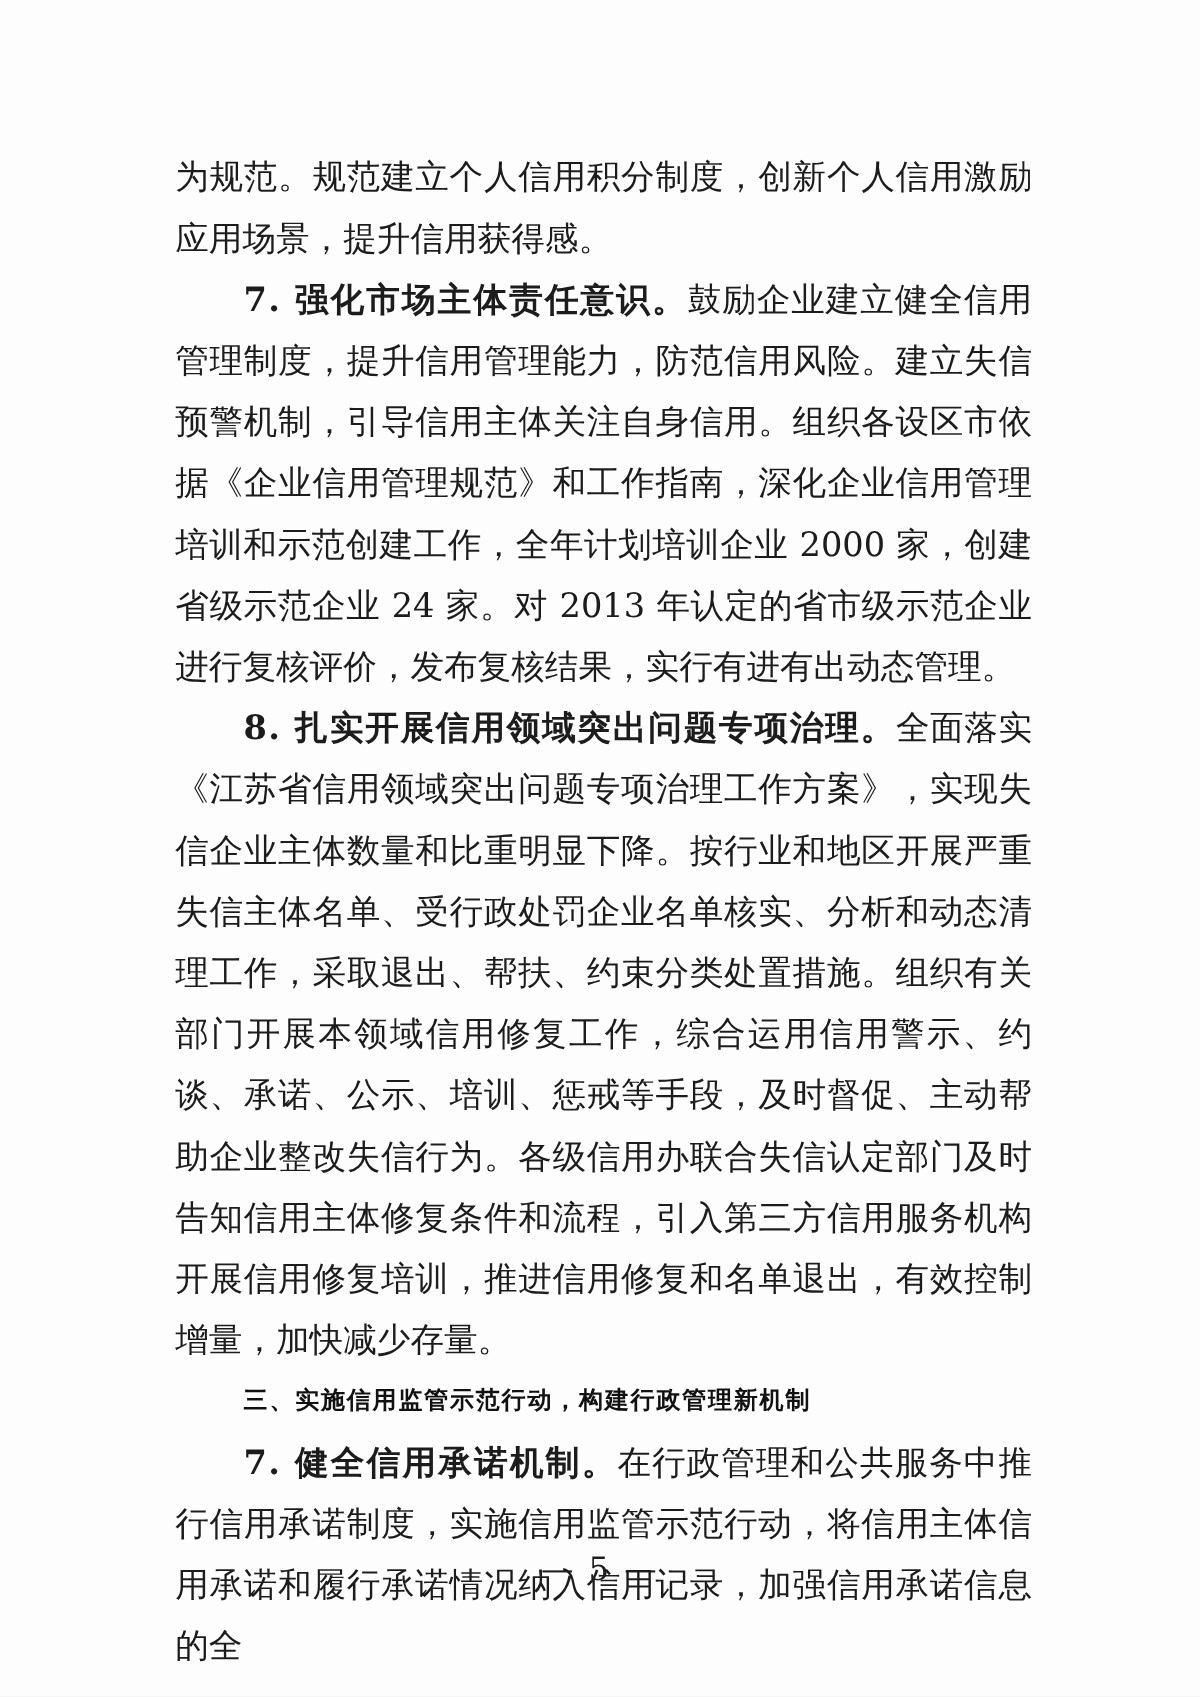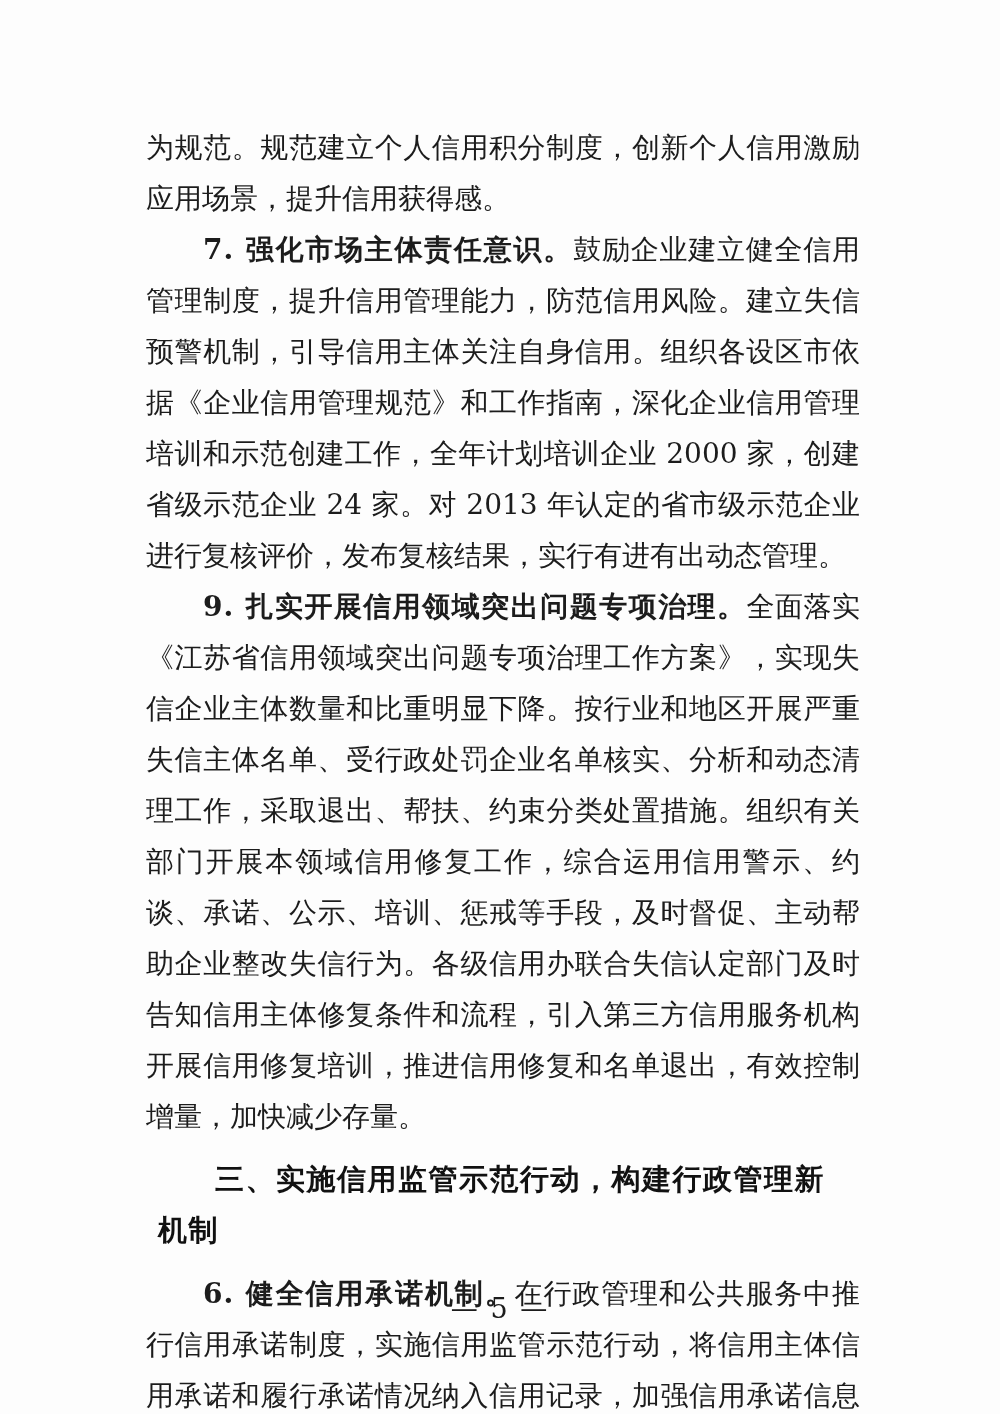--- a/index.html
+++ b/index.html
@@ -32,24 +32,24 @@
   }
   .indent {
     text-indent: 57px;
   }
   .lead {
     font-weight: 600;
     letter-spacing: 1px;
     margin-top: 29px;
   }
   .section-heading {
-    margin: 12px;
+    margin: 0;
     font-family: "Liberation Sans", "DejaVu Sans", sans-serif;
     font-weight: 700;
-    font-size: 29px;
+    font-size: 20px;
     line-height: 51px;
     text-indent: 57px;
     text-align: left;
     letter-spacing: 1.5px;
     color: #111;
   }
   .footer {
     position: absolute;
     left: 0;
     width: 1000px;
@@ -69,25 +69,25 @@
 
     <p class="para">
       <span>为规范。规范建立个人信用积分制度，创新个人信用激励应用场景，提升信用获得感。</span>
     </p>
 
     <p class="para indent">
       <span class="lead">7. 强化市场主体责任意识。</span><span>鼓励企业建立健全信用管理制度，提升信用管理能力，防范信用风险。建立失信预警机制，引导信用主体关注自身信用。组织各设区市依据《企业信用管理规范》和工作指南，深化企业信用管理培训和示范创建工作，全年计划培训企业 2000 家，创建省级示范企业 24 家。对 2013 年认定的省市级示范企业进行复核评价，发布复核结果，实行有进有出动态管理。</span>
     </p>
 
     <p class="para indent">
-      <span class="lead">9. 扎实开展信用领域突出问题专项治理。</span><span>全面落实《江苏省信用领域突出问题专项治理工作方案》，实现失信企业主体数量和比重明显下降。按行业和地区开展严重失信主体名单、受行政处罚企业名单核实、分析和动态清理工作，采取退出、帮扶、约束分类处置措施。组织有关部门开展本领域信用修复工作，综合运用信用警示、约谈、承诺、公示、培训、惩戒等手段，及时督促、主动帮助企业整改失信行为。各级信用办联合失信认定部门及时告知信用主体修复条件和流程，引入第三方信用服务机构开展信用修复培训，推进信用修复和名单退出，有效控制增量，加快减少存量。</span>
+      <span class="lead">8. 扎实开展信用领域突出问题专项治理。</span><span>全面落实《江苏省信用领域突出问题专项治理工作方案》，实现失信企业主体数量和比重明显下降。按行业和地区开展严重失信主体名单、受行政处罚企业名单核实、分析和动态清理工作，采取退出、帮扶、约束分类处置措施。组织有关部门开展本领域信用修复工作，综合运用信用警示、约谈、承诺、公示、培训、惩戒等手段，及时督促、主动帮助企业整改失信行为。各级信用办联合失信认定部门及时告知信用主体修复条件和流程，引入第三方信用服务机构开展信用修复培训，推进信用修复和名单退出，有效控制增量，加快减少存量。</span>
     </p>
 
     <h2 class="section-heading">三、实施信用监管示范行动，构建行政管理新机制</h2>
 
     <p class="para indent">
-      <span class="lead">6. 健全信用承诺机制。</span><span>在行政管理和公共服务中推行信用承诺制度，实施信用监管示范行动，将信用主体信用承诺和履行承诺情况纳入信用记录，加强信用承诺信息的全</span>
+      <span class="lead">7. 健全信用承诺机制。</span><span>在行政管理和公共服务中推行信用承诺制度，实施信用监管示范行动，将信用主体信用承诺和履行承诺情况纳入信用记录，加强信用承诺信息的全</span>
     </p>
 
   </div>
 
   <div class="footer">— 5 —</div>
 </div>
 
 </body></html>

